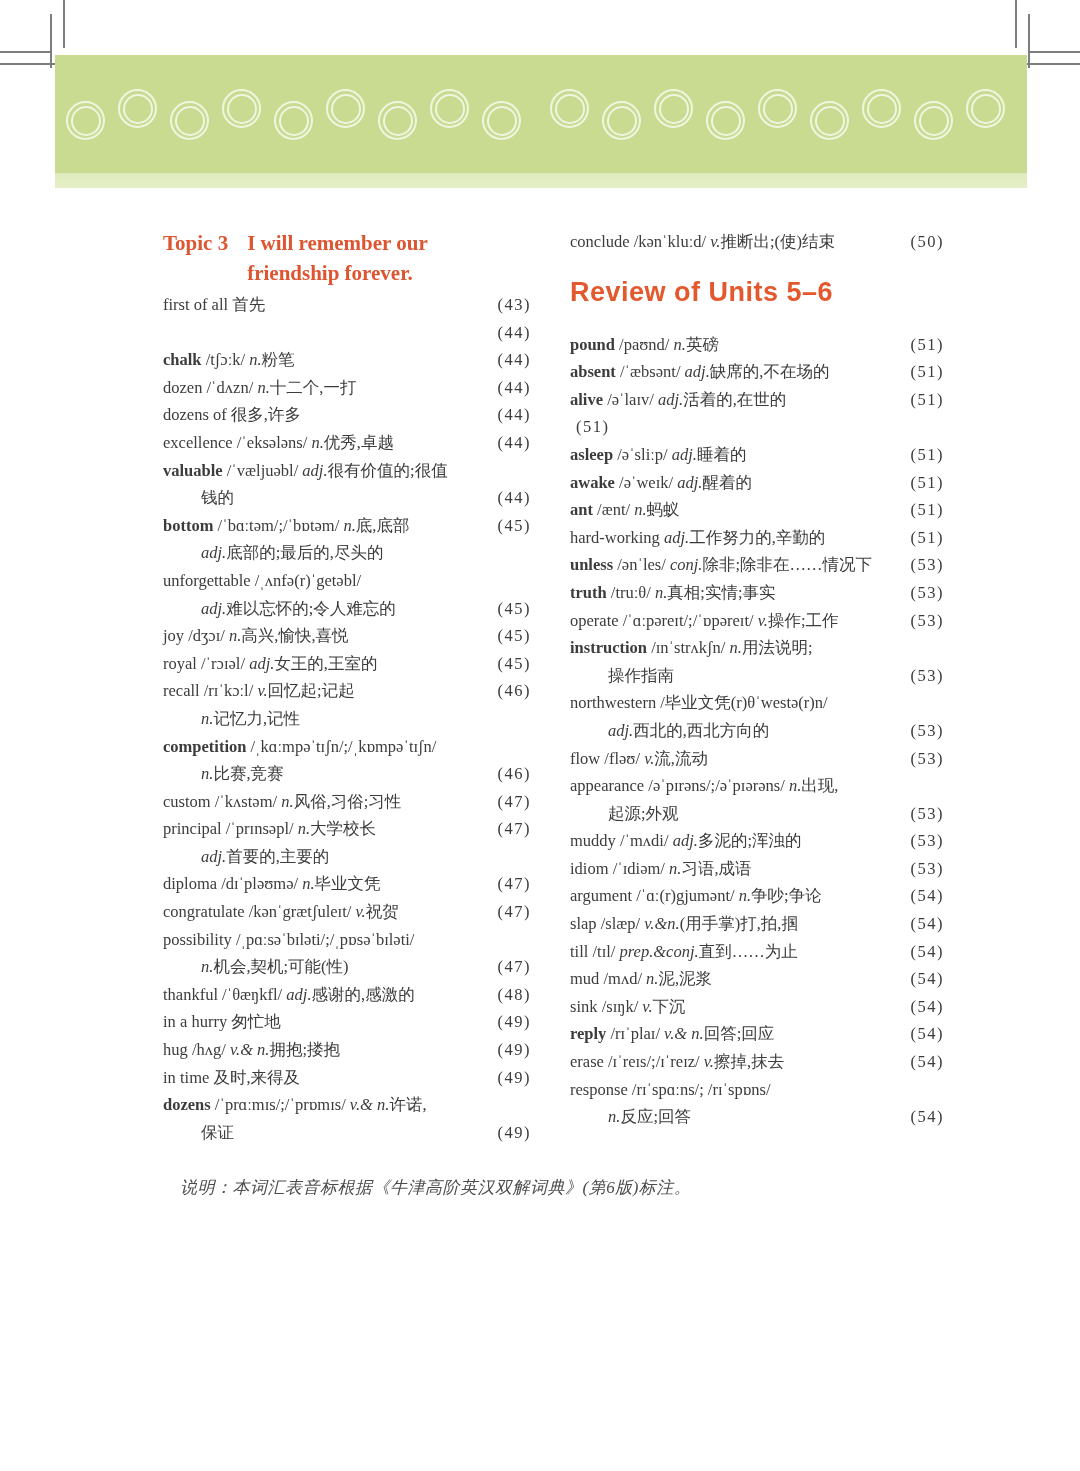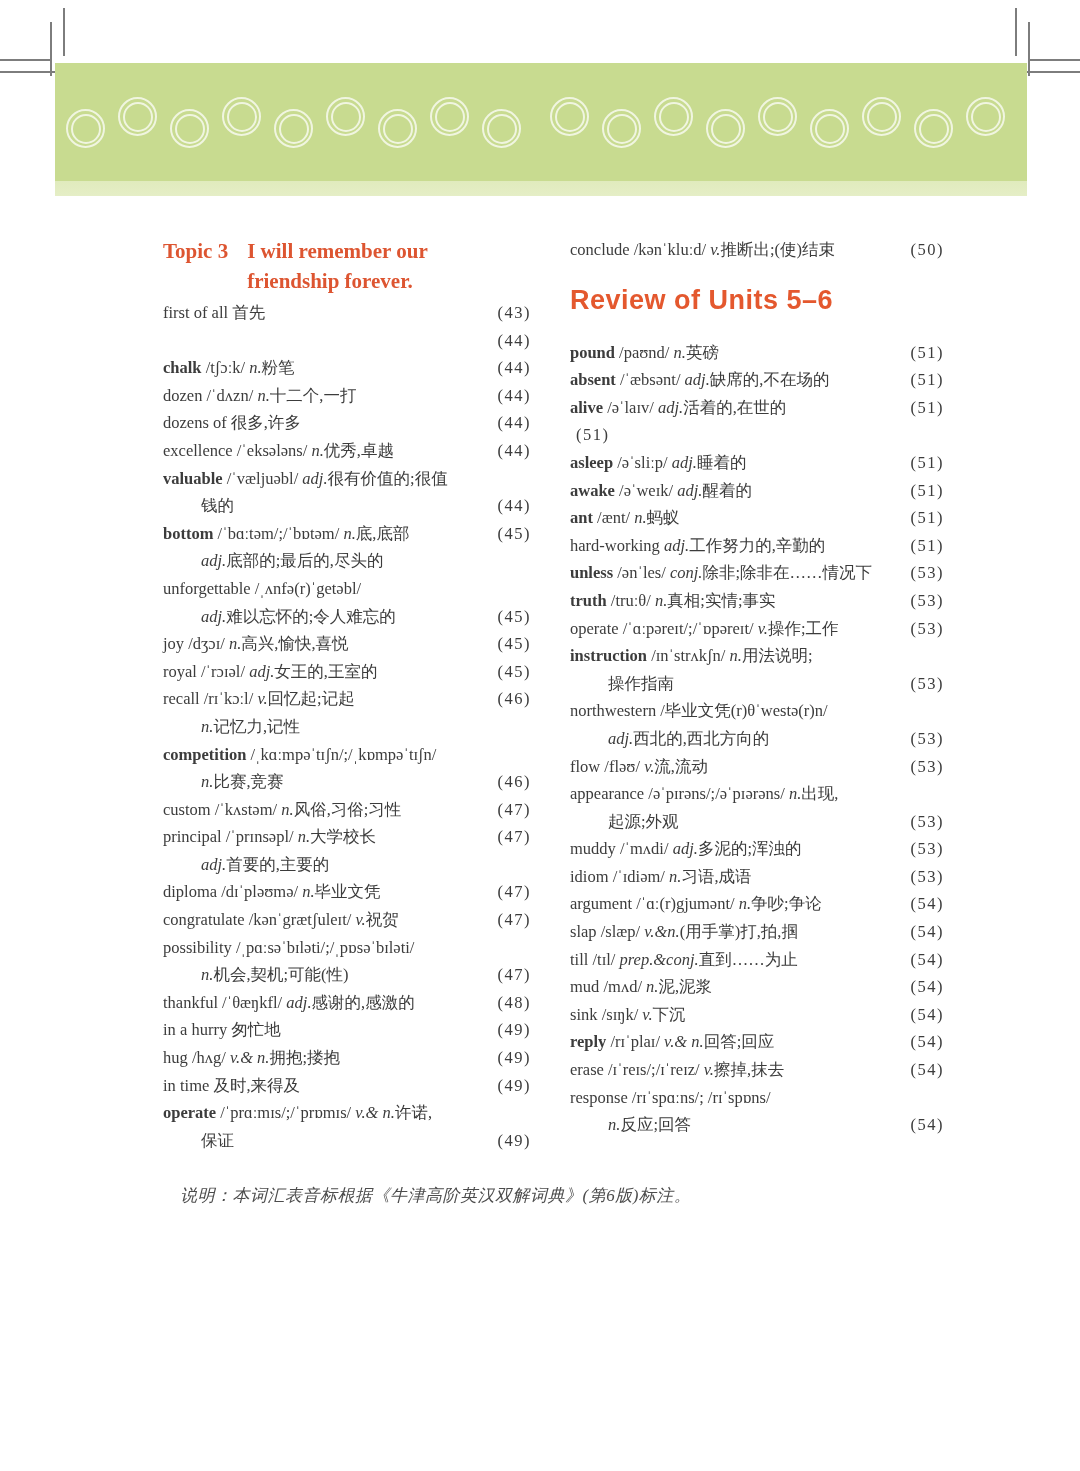--- a/index.html
+++ b/index.html
@@ -1,17 +1,17 @@
 <!DOCTYPE html>
 <html><head>
 <meta charset="utf-8">
 <style>
   html,body{margin:0;padding:0;background:#ffffff;}
   .page{position:relative;width:1080px;height:1285px;background:#fff;overflow:hidden;
-        font-family:"Liberation Serif","DejaVu Serif","DejaVu Sans",serif;color:#3c3c3c;margin-top:8px;}
+        font-family:"Liberation Serif","DejaVu Serif","DejaVu Sans",serif;color:#3c3c3c;}
 
   
   .mark{position:absolute;background:#7d7d7d;}
 
   
   .band-top{position:absolute;left:55px;top:55px;width:972px;height:133px;
             background:linear-gradient(to bottom,#c8db90 0,#c8db90 118px,#e0ebbd 118px,#e5eec6 133px);}
   .band-bottom{position:absolute;left:55px;top:1352px;width:972px;height:66px;
             background:linear-gradient(to bottom,#e5eec6 0,#e2ecc0 20px,#c8db90 20px,#cadd94 66px);}
   .ring{position:absolute;width:35px;height:35px;border:2.5px solid rgba(255,255,255,0.72);border-radius:50%;}
@@ -245,21 +245,21 @@
           </div>
         </div>
         <div class="entry">
           <div class="line">
             <span class="line-text"><span>in time 及时,来得及</span></span>
             <span class="page-num">(49)</span>
           </div>
         </div>
         <div class="entry">
           <div class="line">
-            <span class="line-text"><span class="wb">operate</span><span> /ˈprɑːmɪs/;/ˈprɒmɪs/ </span><span class="pos">v.&amp; n.</span><span>许诺,</span></span>
+            <span class="line-text"><span class="wb">dozens</span><span> /ˈprɑːmɪs/;/ˈprɒmɪs/ </span><span class="pos">v.&amp; n.</span><span>许诺,</span></span>
           </div>
           <div class="line cont">
             <span class="line-text"><span>保证</span></span>
             <span class="page-num">(49)</span>
           </div>
         </div>
       </div>
   </div>
 
   <div class="col col-right">

